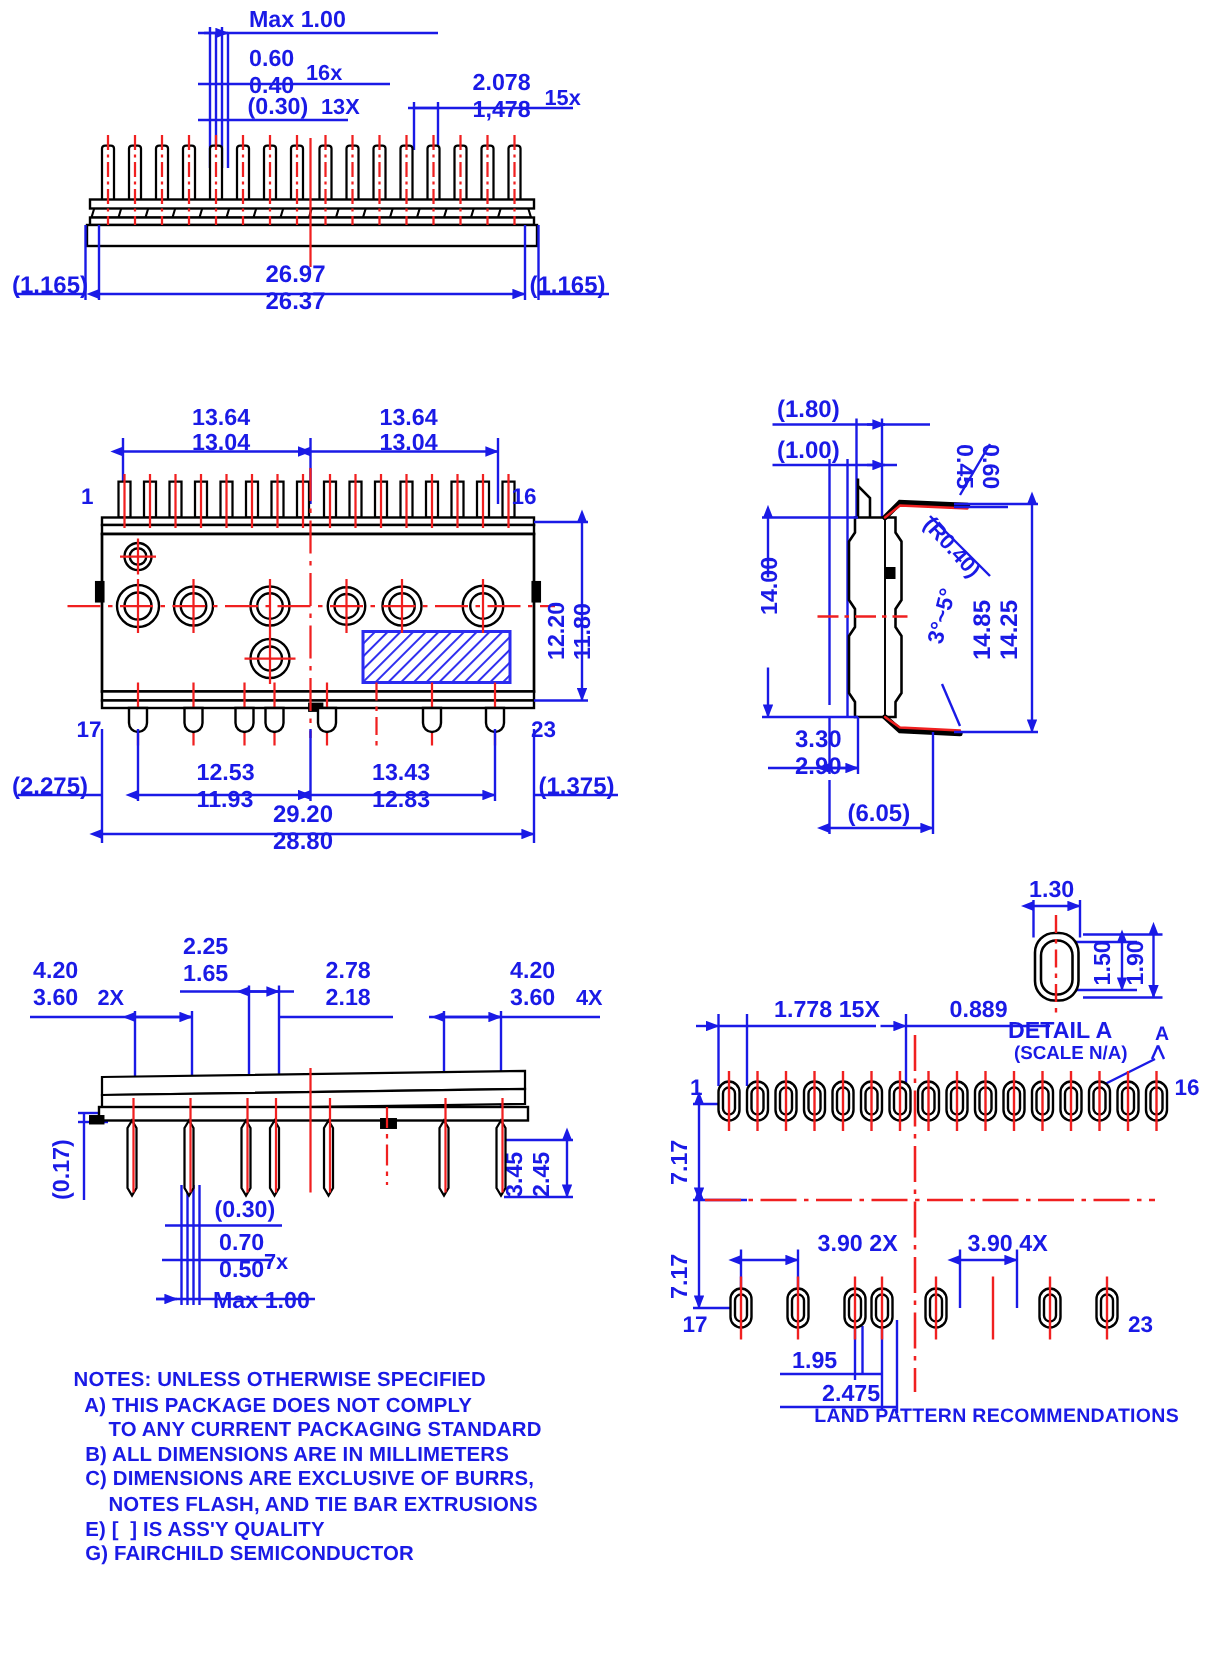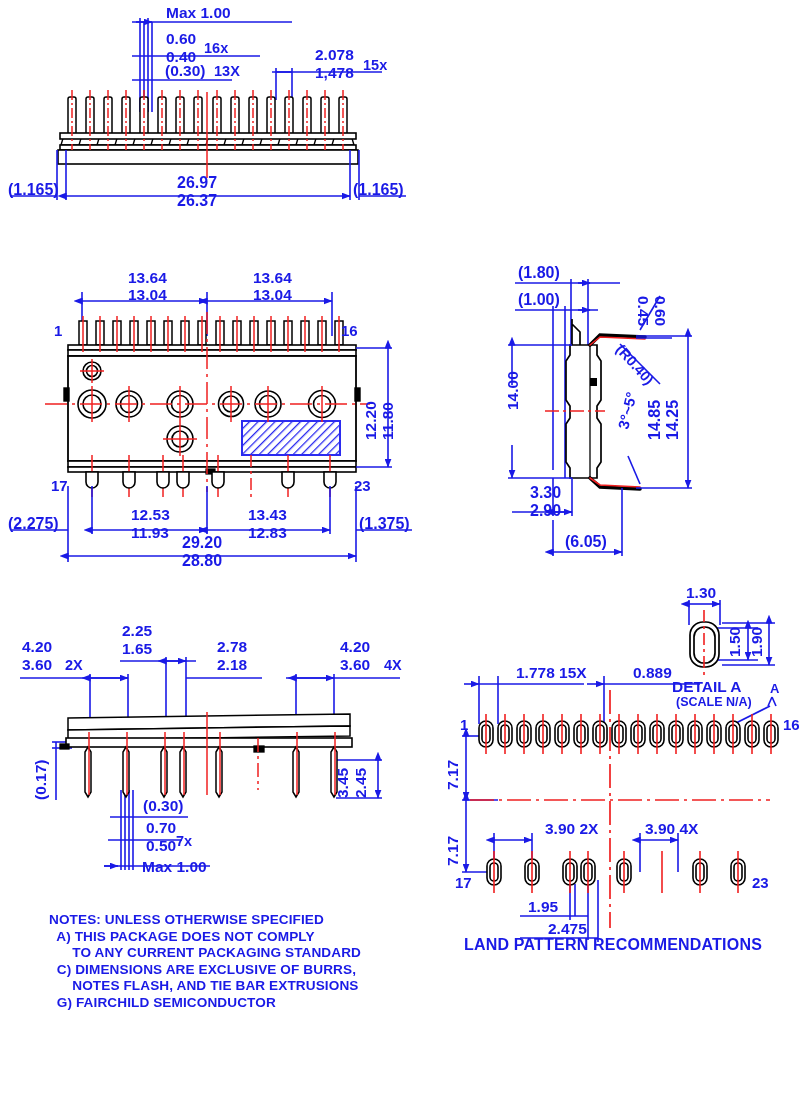--- a/index.html
+++ b/index.html
@@ -11,22 +11,22 @@
   }
   #sheet{position:absolute;left:0;top:0;width:806px;height:874px;}
   svg{display:block;}
   .txt{font-family:"Liberation Sans","DejaVu Sans",sans-serif;fill:#1a1ae6;font-weight:bold;}
   .notes{position:absolute;left:10px;top:912px;width:400px;margin-left:39px;}
   .notes div{
     font-size:13.6px;font-weight:bold;color:#1a1ae6;line-height:16.6px;
     white-space:pre;letter-spacing:0.1px;
   }
   .lp-title{
-    position:absolute;left:440px;top:936px;width:346px;text-align:center;
-    font-size:16px;font-weight:bold;color:#1a1ae6;letter-spacing:0.2px;
+    position:absolute;left:440px;top:936px;width:346px;text-align:right;
+    font-size:13px;font-weight:bold;color:#1a1ae6;letter-spacing:0.2px;
   }
 </style>
 </head>
 <body>
 
 <div id="sheet">
 
 <svg width="806" height="1107" viewBox="0 0 806 1107" xmlns="http://www.w3.org/2000/svg">
   <defs>
     <pattern id="hatch" patternUnits="userSpaceOnUse" width="6" height="6" patternTransform="rotate(45)">
@@ -650,20 +650,22 @@
     <text class="txt" x="752" y="888" font-size="15">23</text>
   </g>
 
   </g>
 </svg>
 
 <div class="notes">
   <div>NOTES: UNLESS OTHERWISE SPECIFIED</div>
   <div>  A) THIS PACKAGE DOES NOT COMPLY</div>
   <div>      TO ANY CURRENT PACKAGING STANDARD</div>
+  <div>  B) ALL DIMENSIONS ARE IN MILLIMETERS</div>
   <div>  C) DIMENSIONS ARE EXCLUSIVE OF BURRS,</div>
   <div>      NOTES FLASH, AND TIE BAR EXTRUSIONS</div>
+  <div>  E) [  ] IS ASS'Y QUALITY</div>
   <div>  G) FAIRCHILD SEMICONDUCTOR</div>
 </div>
 
 <div class="lp-title">LAND PATTERN RECOMMENDATIONS</div>
 
 </div>
 
 </body></html>

